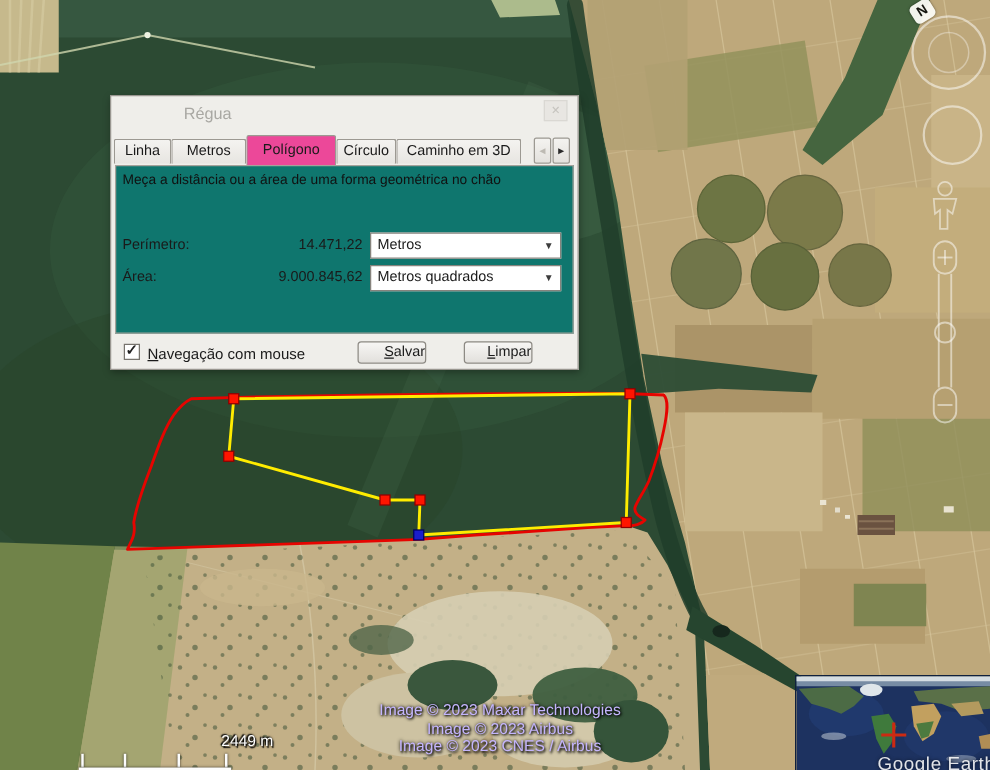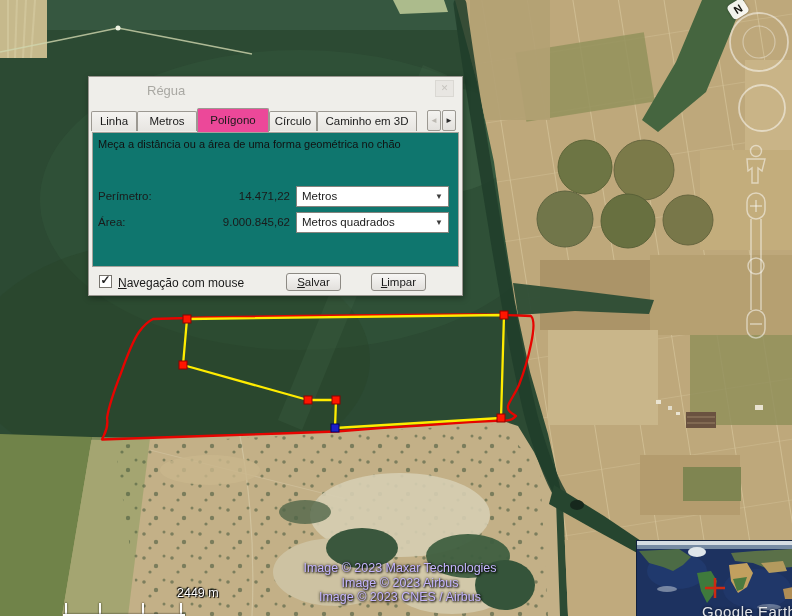--- a/index.html
+++ b/index.html
@@ -96,21 +96,21 @@
     position:absolute; left:10px; top:198px; width:13px; height:13px; box-sizing:border-box;
     background:#fff; border:1px solid #77746e; text-align:center;
   }
   .checkbox .mk { position:relative; top:-3px; font-size:12px; font-weight:bold; color:#222; }
   .chk-label { position:absolute; left:29px; top:199px; font-size:12px; }
   .chk-label::first-letter { text-decoration:underline; }
   .btn {
     position:absolute; top:196px; width:55px; height:18px; box-sizing:border-box;
     background:linear-gradient(#f7f6f4,#e2e0dc);
     border:1px solid #8d8a84; border-radius:3px;
-    font-size:11.5px; text-align:center; line-height:16px; cursor:default;
+    font-size:11.5px; text-align:right; line-height:16px; cursor:default;
   }
   .btn::first-letter { text-decoration:underline; }
   .btn.save { left:197px; }
   .btn.clear { left:282px; }
 </style>
 </head>
 <body>
 
 <div class="screen">
 

